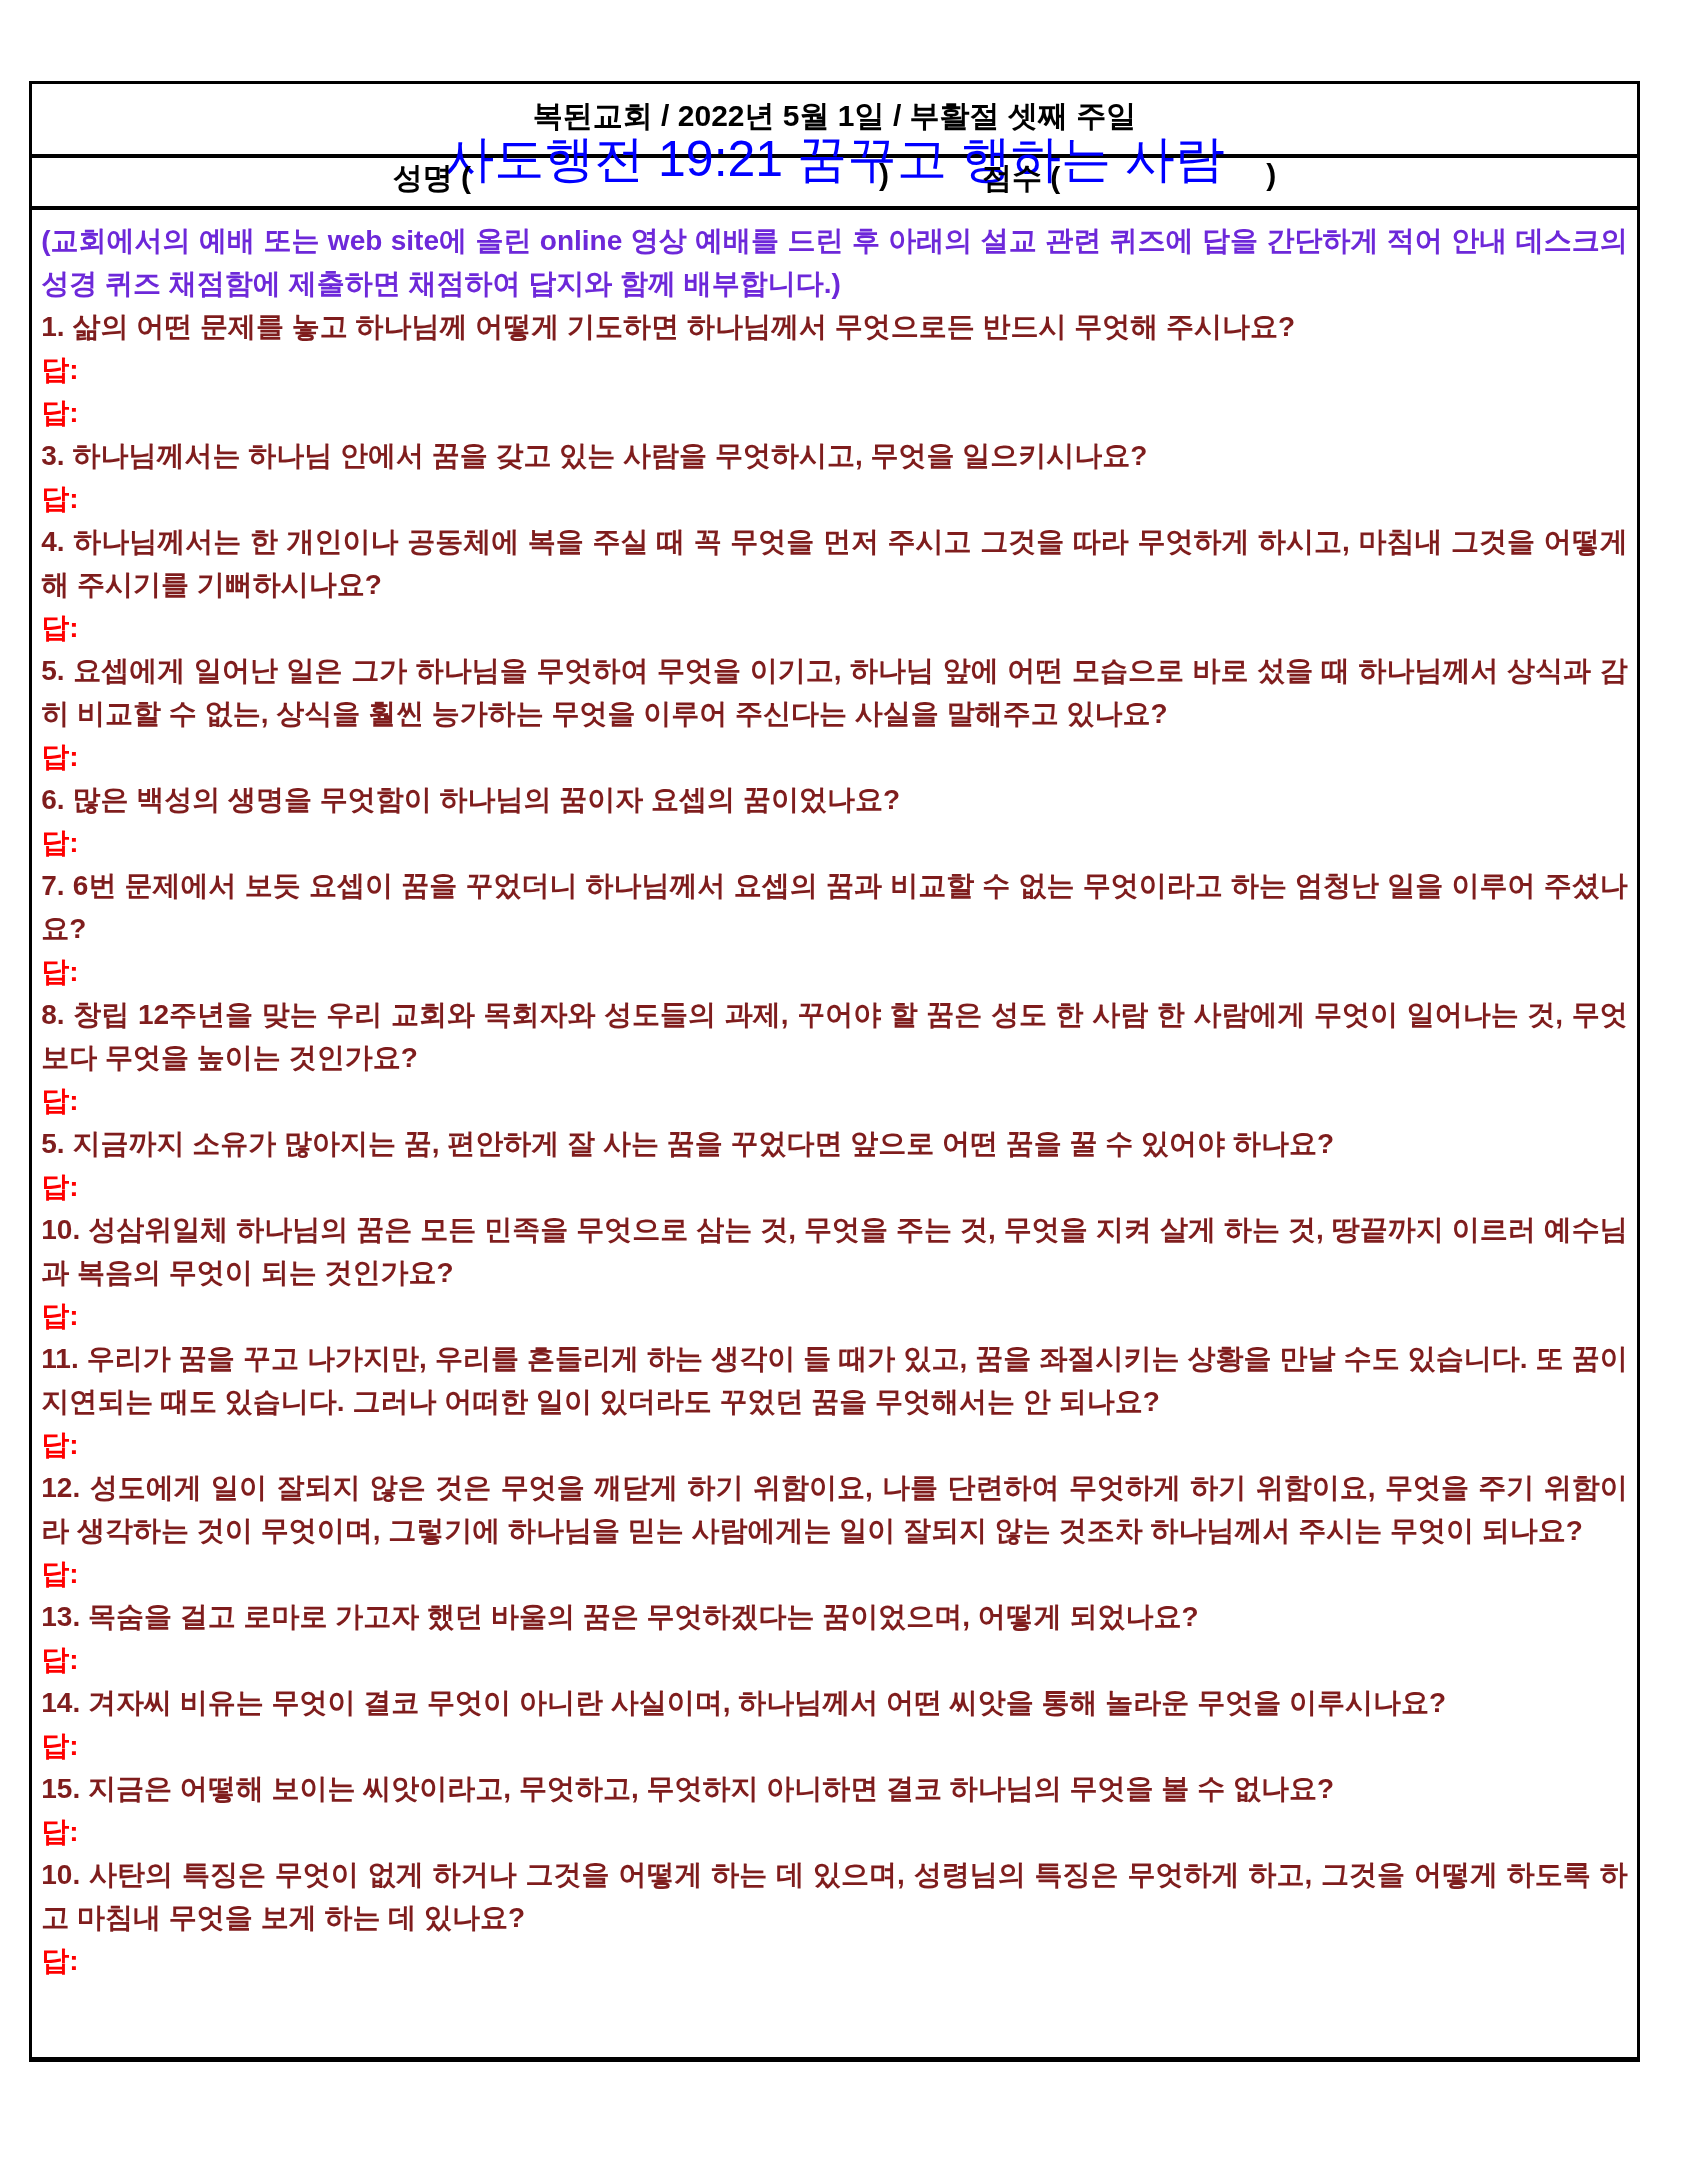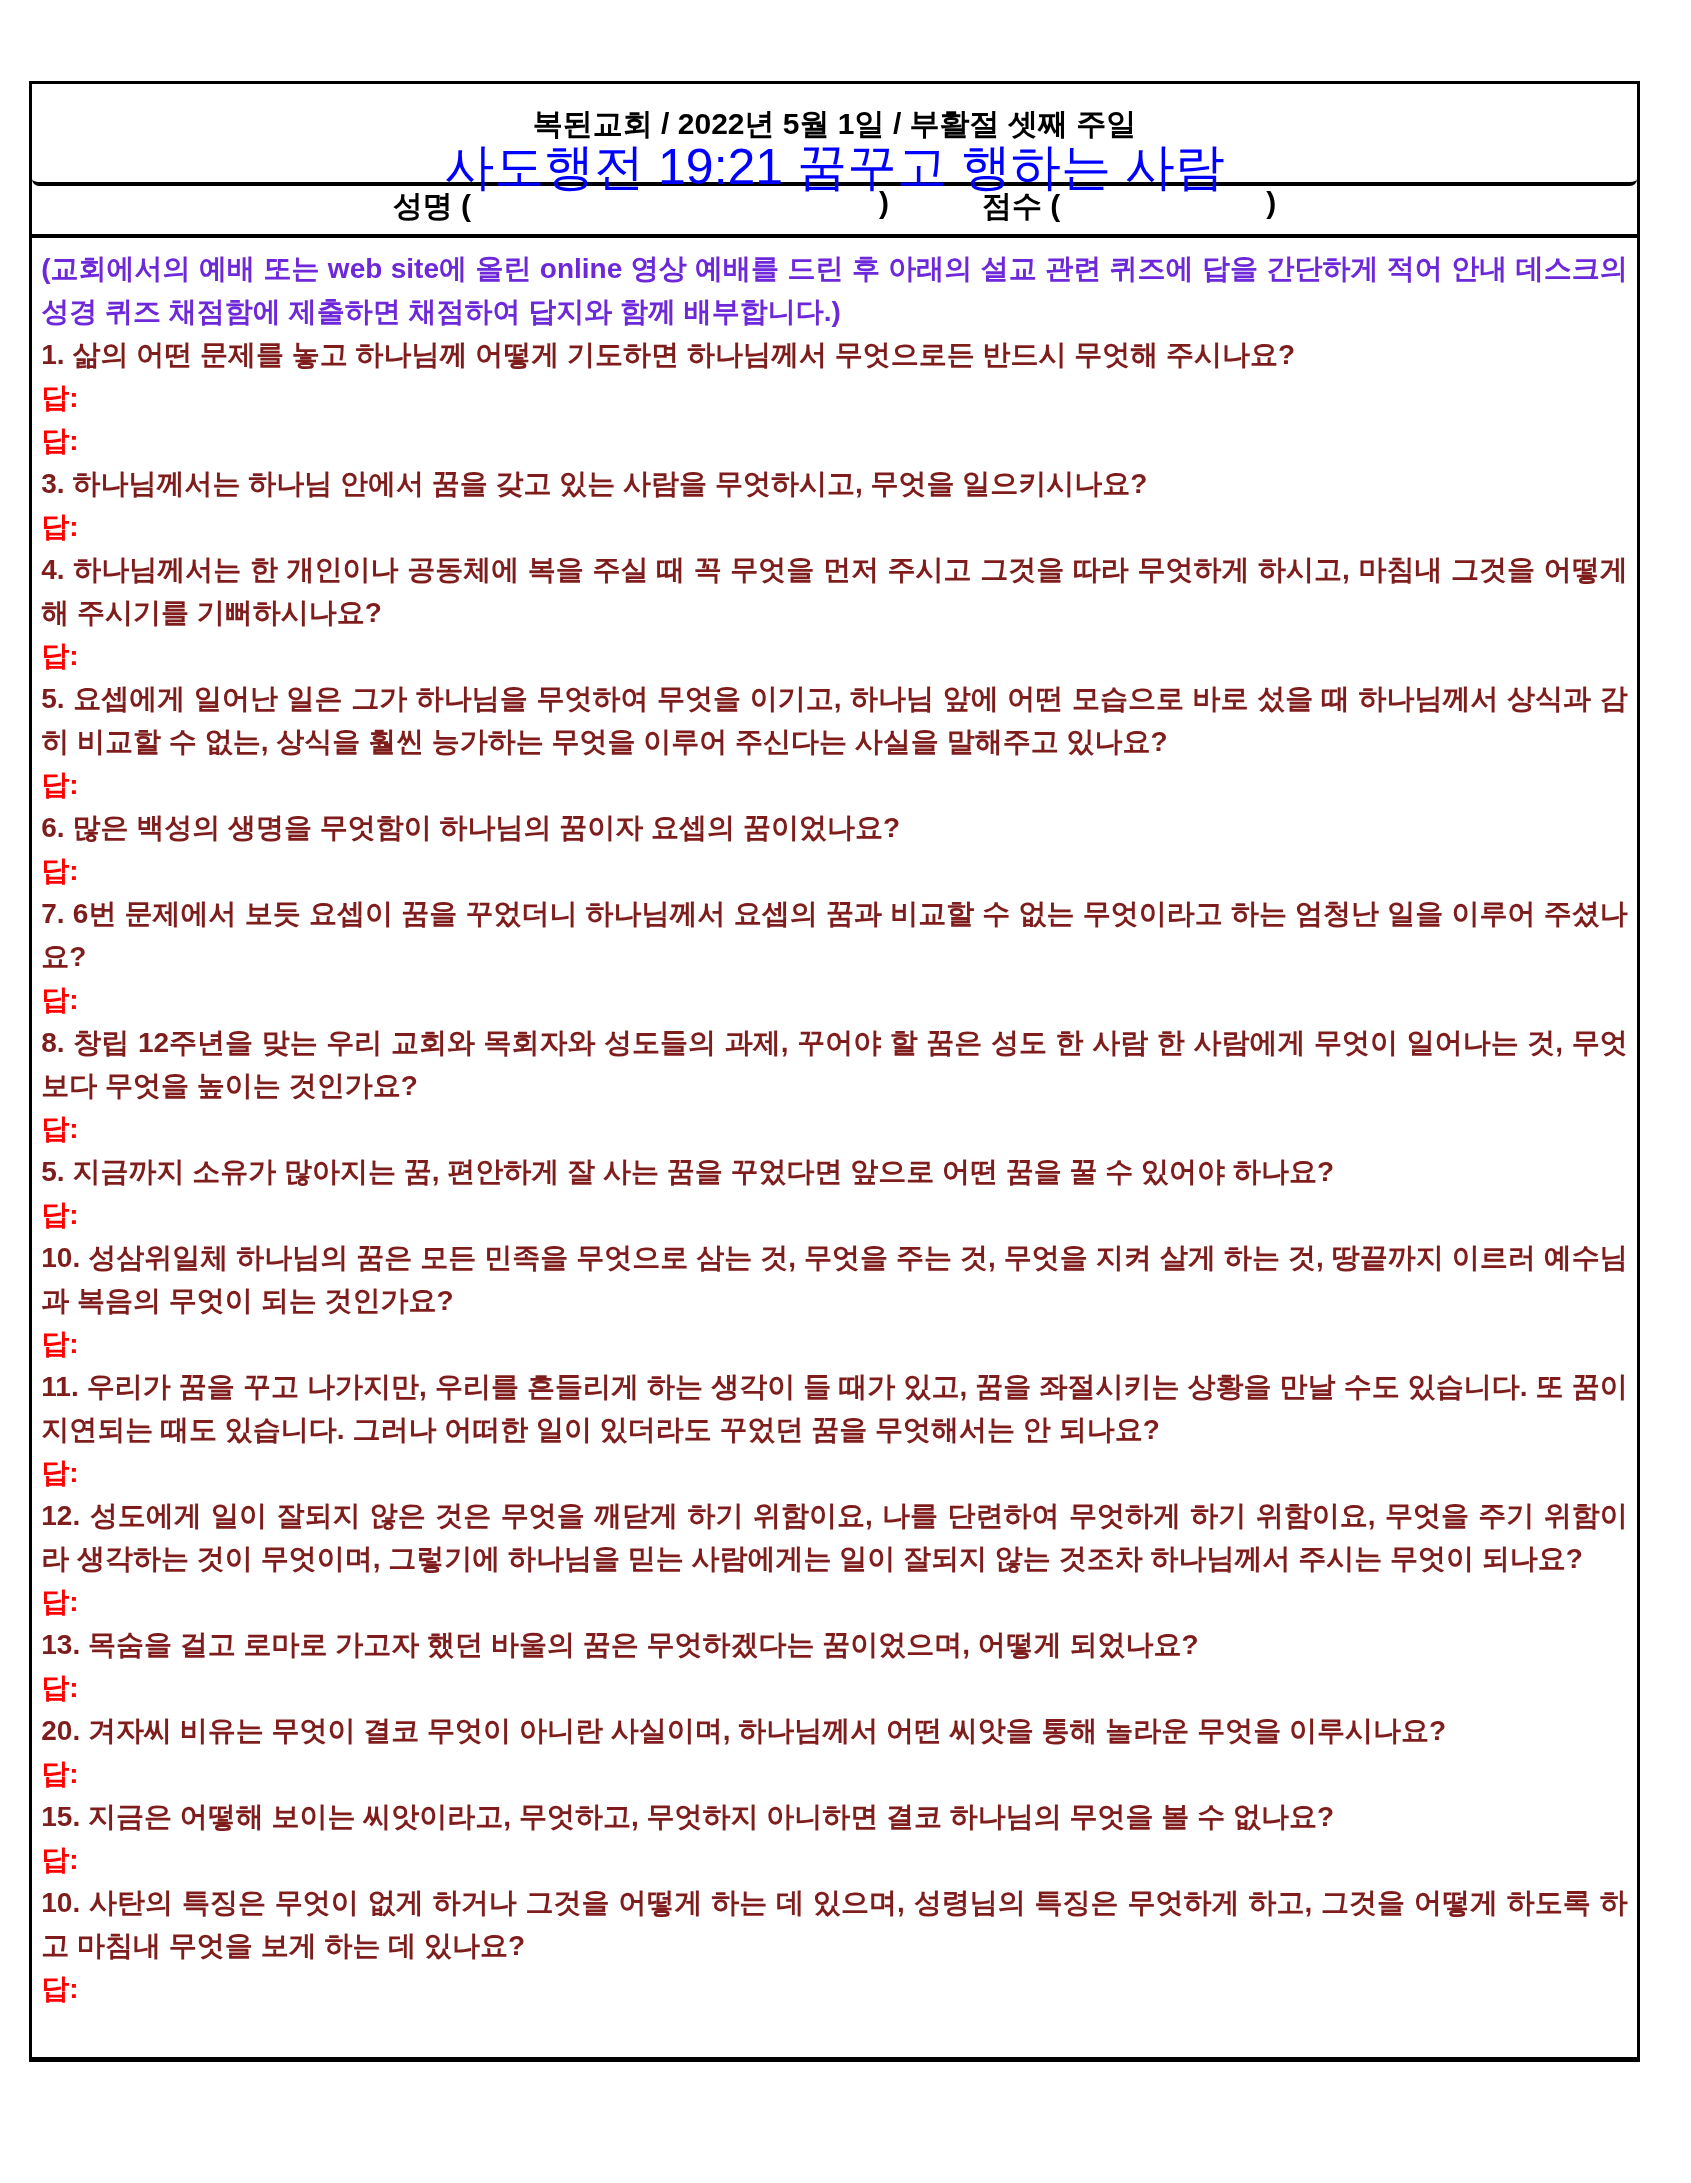--- a/index.html
+++ b/index.html
@@ -16,25 +16,24 @@
     top: 81px;
     width: 1611px;
     height: 1981px;
     box-sizing: border-box;
     border: 3.3px solid #000000;
     border-bottom-width: 5.3px;
     background: #ffffff;
   }
   .header {
     box-sizing: border-box;
-    height: 102px;
+    height: 74px;
     border-bottom: 4.6px solid #000000;
     text-align: center;
-    padding-top: 20px;
-    border-radius: 7px;
+    padding-top: 12px;
   }
   .header-line {
     font-size: 30px;
     line-height: 40px;
     font-weight: bold;
     color: #000000;
     white-space: nowrap;
   }
   .title {
     font-size: 50px;
@@ -149,21 +148,21 @@
     </div>
     <div class="qa">
       <p class="q">12. 성도에게 일이 잘되지 않은 것은 무엇을 깨닫게 하기 위함이요, 나를 단련하여 무엇하게 하기 위함이요, 무엇을 주기 위함이라 생각하는 것이 무엇이며, 그렇기에 하나님을 믿는 사람에게는 일이 잘되지 않는 것조차 하나님께서 주시는 무엇이 되나요?</p>
       <p class="a">답:</p>
     </div>
     <div class="qa">
       <p class="q">13. 목숨을 걸고 로마로 가고자 했던 바울의 꿈은 무엇하겠다는 꿈이었으며, 어떻게 되었나요?</p>
       <p class="a">답:</p>
     </div>
     <div class="qa">
-      <p class="q">20. 겨자씨 비유는 무엇이 결코 무엇이 아니란 사실이며, 하나님께서 어떤 씨앗을 통해 놀라운 무엇을 이루시나요?</p>
+      <p class="q">14. 겨자씨 비유는 무엇이 결코 무엇이 아니란 사실이며, 하나님께서 어떤 씨앗을 통해 놀라운 무엇을 이루시나요?</p>
       <p class="a">답:</p>
     </div>
     <div class="qa">
       <p class="q">15. 지금은 어떻해 보이는 씨앗이라고, 무엇하고, 무엇하지 아니하면 결코 하나님의 무엇을 볼 수 없나요?</p>
       <p class="a">답:</p>
     </div>
     <div class="qa">
       <p class="q">10. 사탄의 특징은 무엇이 없게 하거나 그것을 어떻게 하는 데 있으며, 성령님의 특징은 무엇하게 하고, 그것을 어떻게 하도록 하고 마침내 무엇을 보게 하는 데 있나요?</p>
       <p class="a">답:</p>
     </div>

